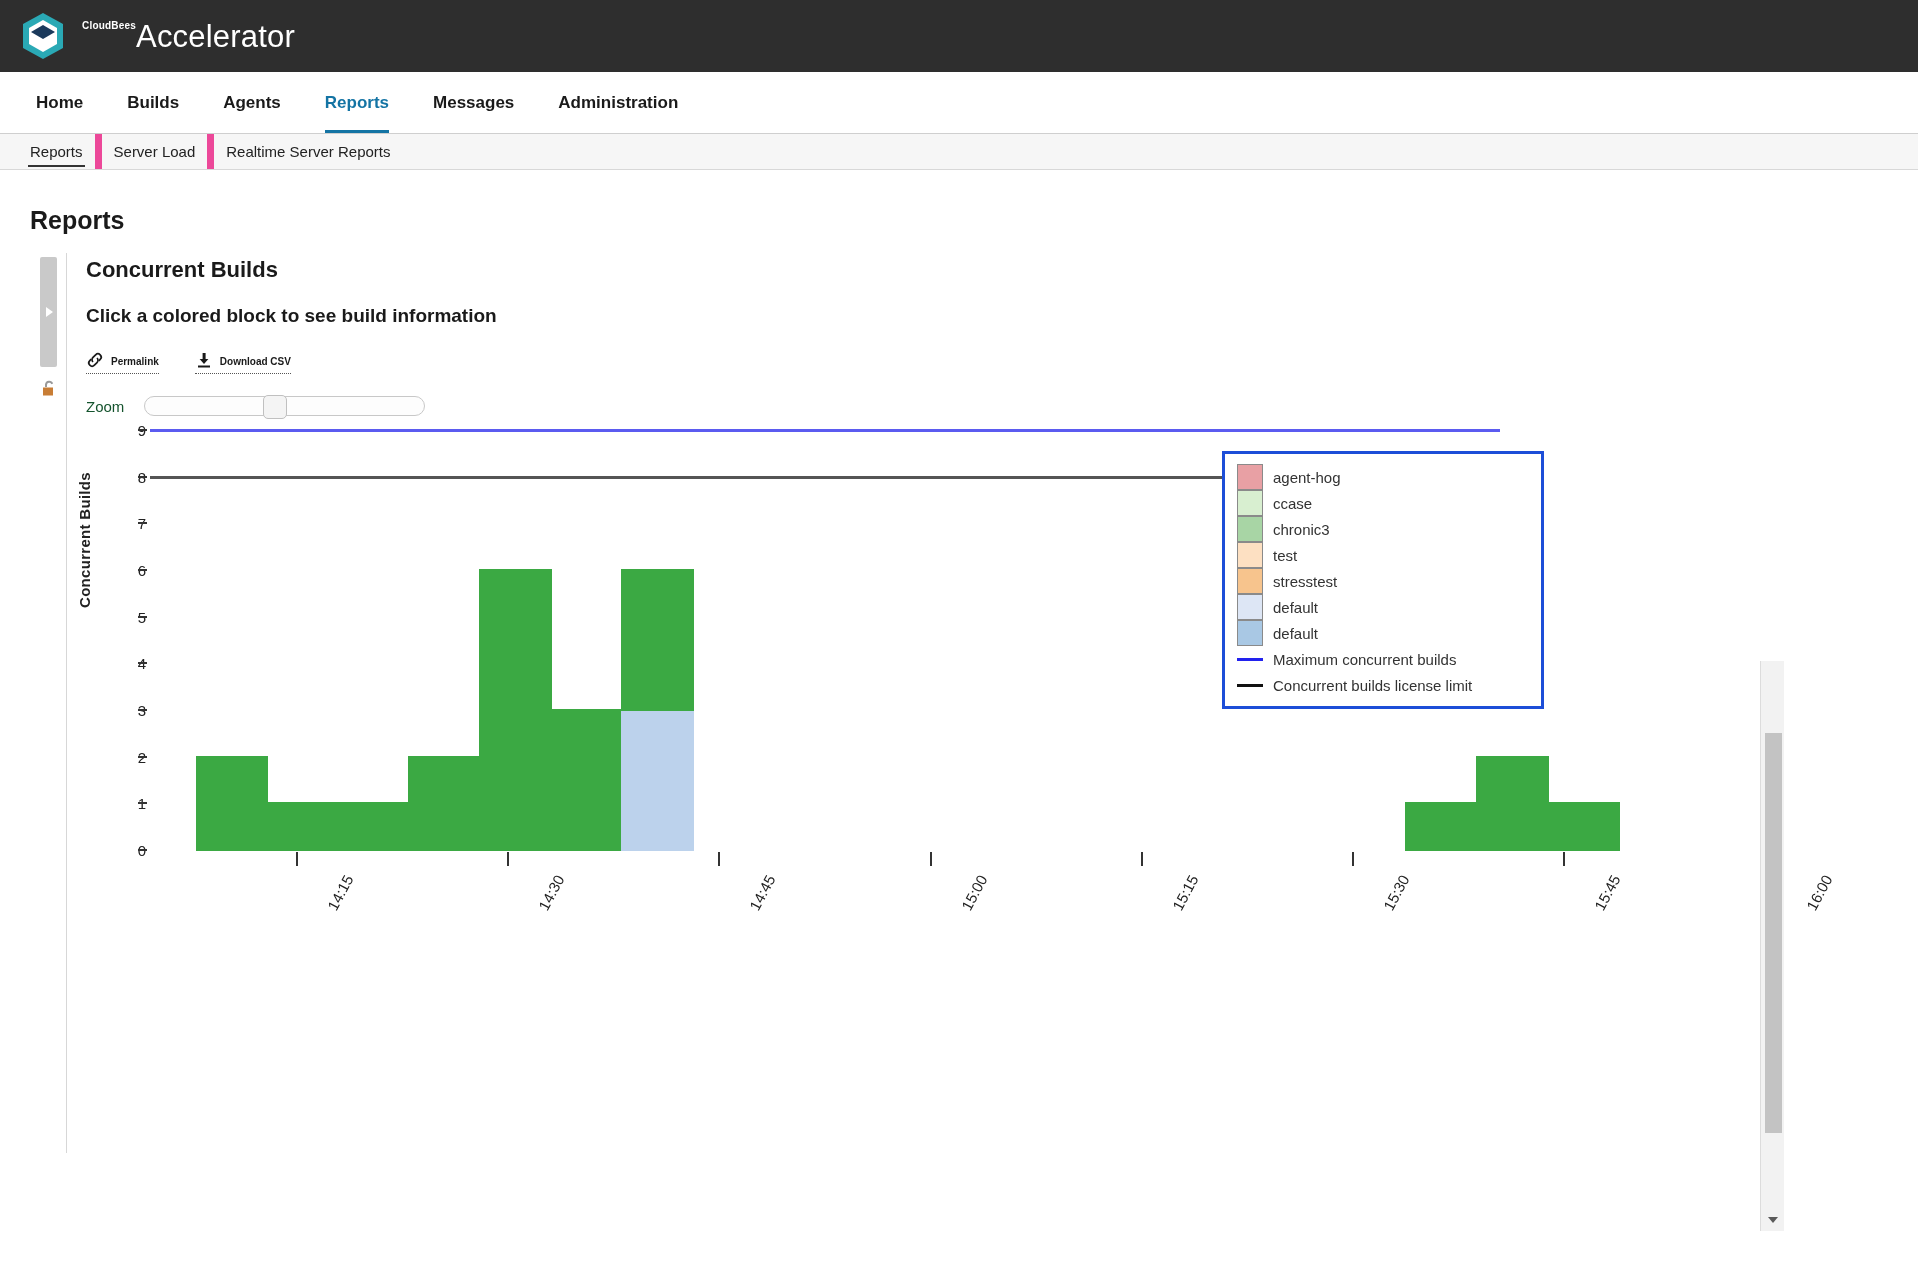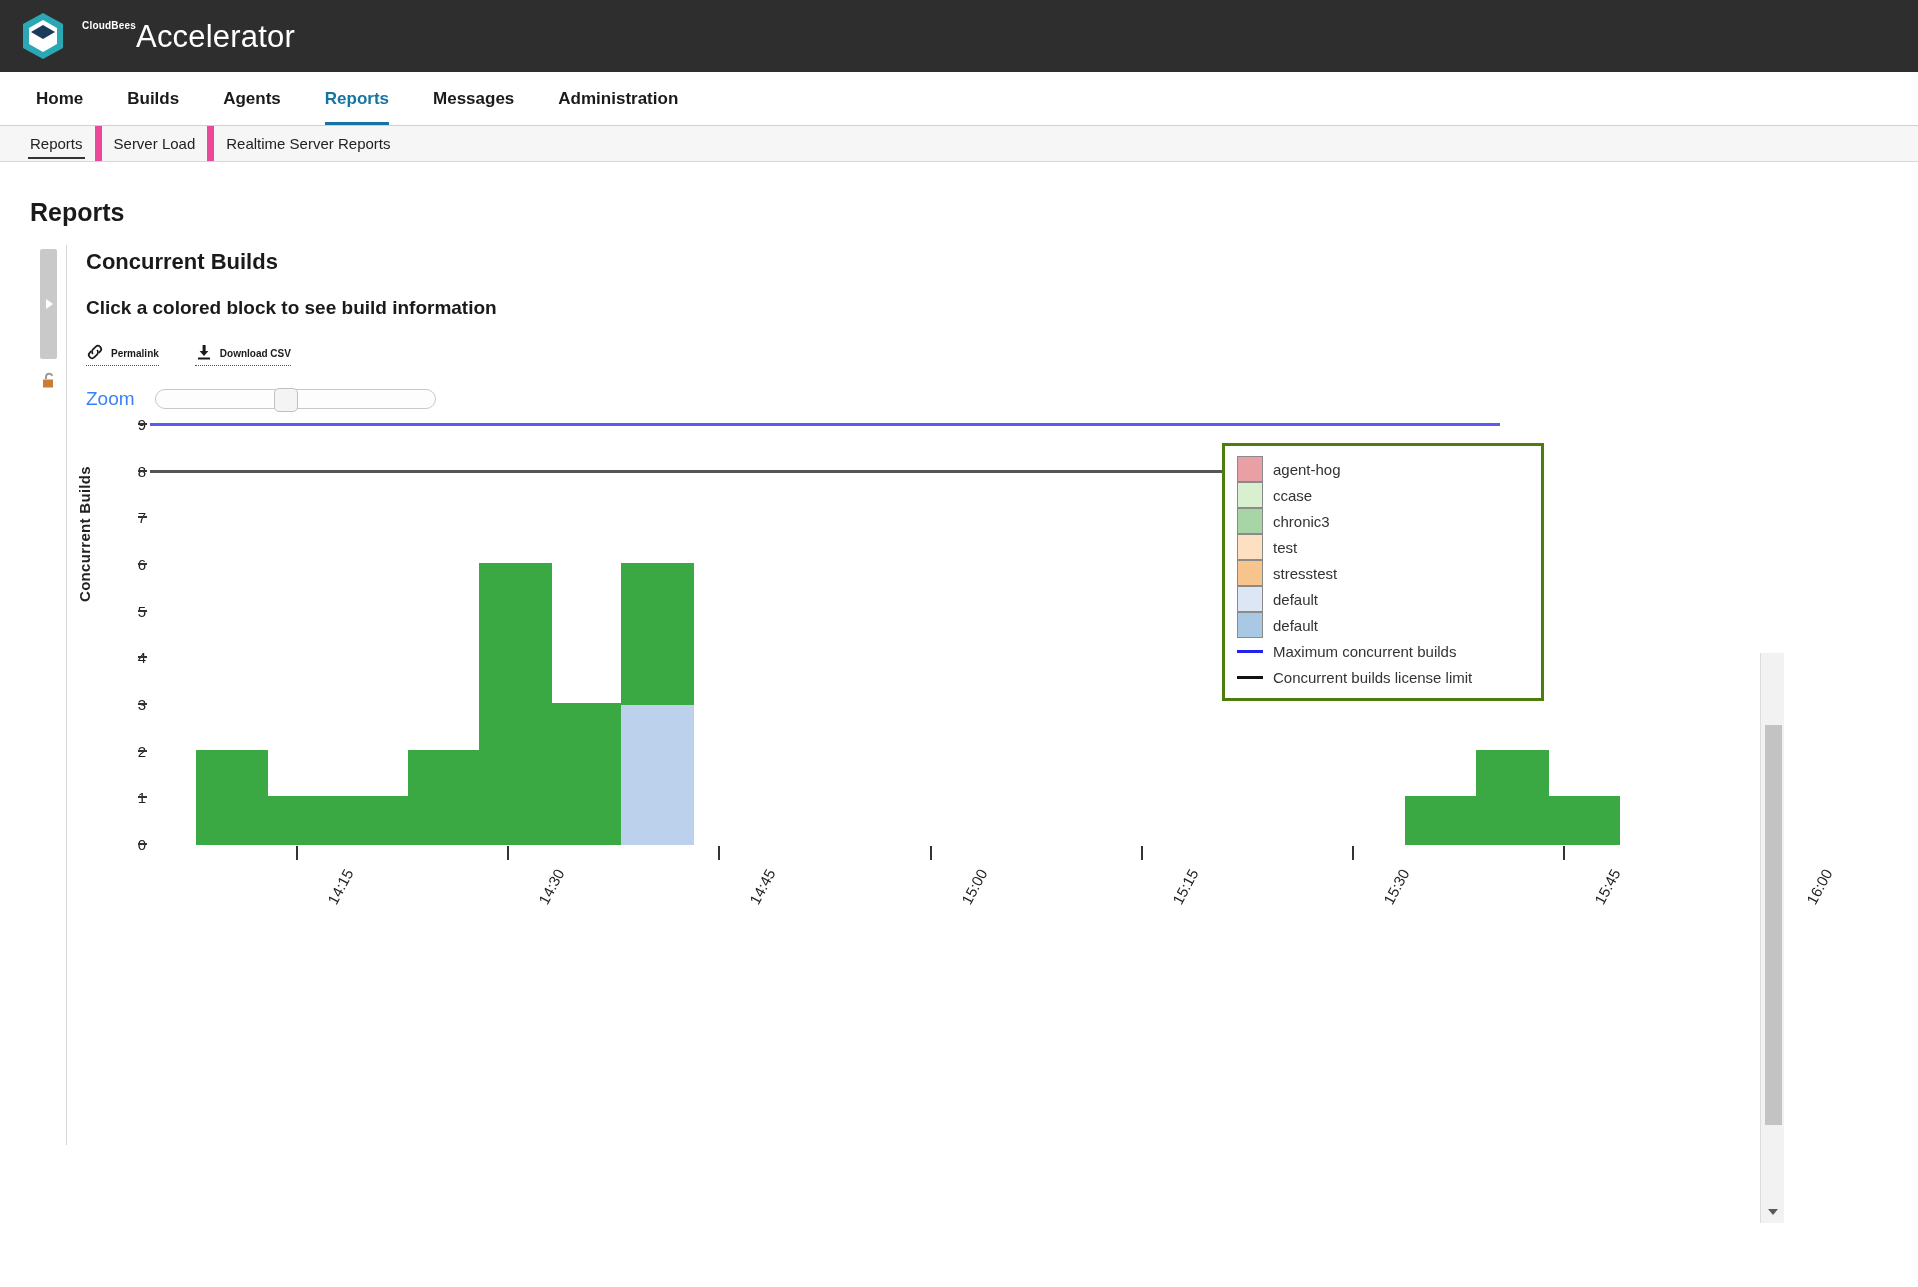--- a/index.html
+++ b/index.html
@@ -31,21 +31,21 @@
   .topnav .sep {
     width: 1px; height: 26px; background: #6d6d6d; margin: 0 1px;
   }
   .topnav a {
     color: #f2f2f2; font-size: 17px; text-decoration: none;
     padding: 4px 22px; white-space: nowrap;
   }
 
   
   .mainnav {
-    height: 54px;
+    height: 62px;
     background: #ffffff;
     border-bottom: 1px solid #cfcfcf;
     display: flex;
     align-items: stretch;
     padding-left: 14px;
   }
   .mainnav .item {
     display: flex; align-items: center;
     font-size: 17px; font-weight: 700; color: #1a1a1a;
     padding: 0 22px; position: relative; cursor: pointer;
@@ -102,35 +102,35 @@
   .click-hint { font-size: 19px; font-weight: 700; color: #1a1a1a; margin-top: 22px; }
 
   .links { display: flex; align-items: center; gap: 36px; margin-top: 24px; }
   .link {
     display: flex; align-items: center; gap: 7px;
     font-size: 10px; font-weight: 700; color: #1a1a1a;
     border-bottom: 1px dotted #555; padding-bottom: 2px; cursor: pointer;
   }
 
   .zoomrow { display: flex; align-items: center; gap: 20px; margin-top: 22px; }
-  .zoomlabel { font-size: 19px; color: #3b82f6; }
+  .zoomlabel { font-size: 15px; color: #14532d; }
   .slider {
     width: 281px; height: 20px; border: 1px solid #c8c8c8; border-radius: 10px;
     background: #fdfdfd; position: relative; cursor: pointer;
   }
   .slider-thumb {
     position: absolute; left: 118px; top: -2px;
     width: 24px; height: 24px; border: 1px solid #c0c0c0; border-radius: 5px;
     background: #f4f4f4;
   }
 
   
   .legend {
     position: absolute; left: 1222px; top: 194px;
-    width: 322px; background: #ffffff; border: 3px solid #4d7c0f;
+    width: 322px; background: #ffffff; border: 3px solid #1d4ed8;
     padding: 10px 8px 8px 12px; z-index: 5;
   }
   .legend-row { display: flex; align-items: center; height: 26px; }
   .legend-swatch { width: 26px; height: 26px; border: 1px solid #8a8a8a; flex: 0 0 auto; }
   .legend-line { width: 26px; height: 3px; flex: 0 0 auto; }
   .legend-label { font-size: 15px; color: #333; margin-left: 10px; white-space: nowrap; }
 
   
   .chartwrap { position: relative; margin-top: 14px; height: 540px; }
   .ylabel {

